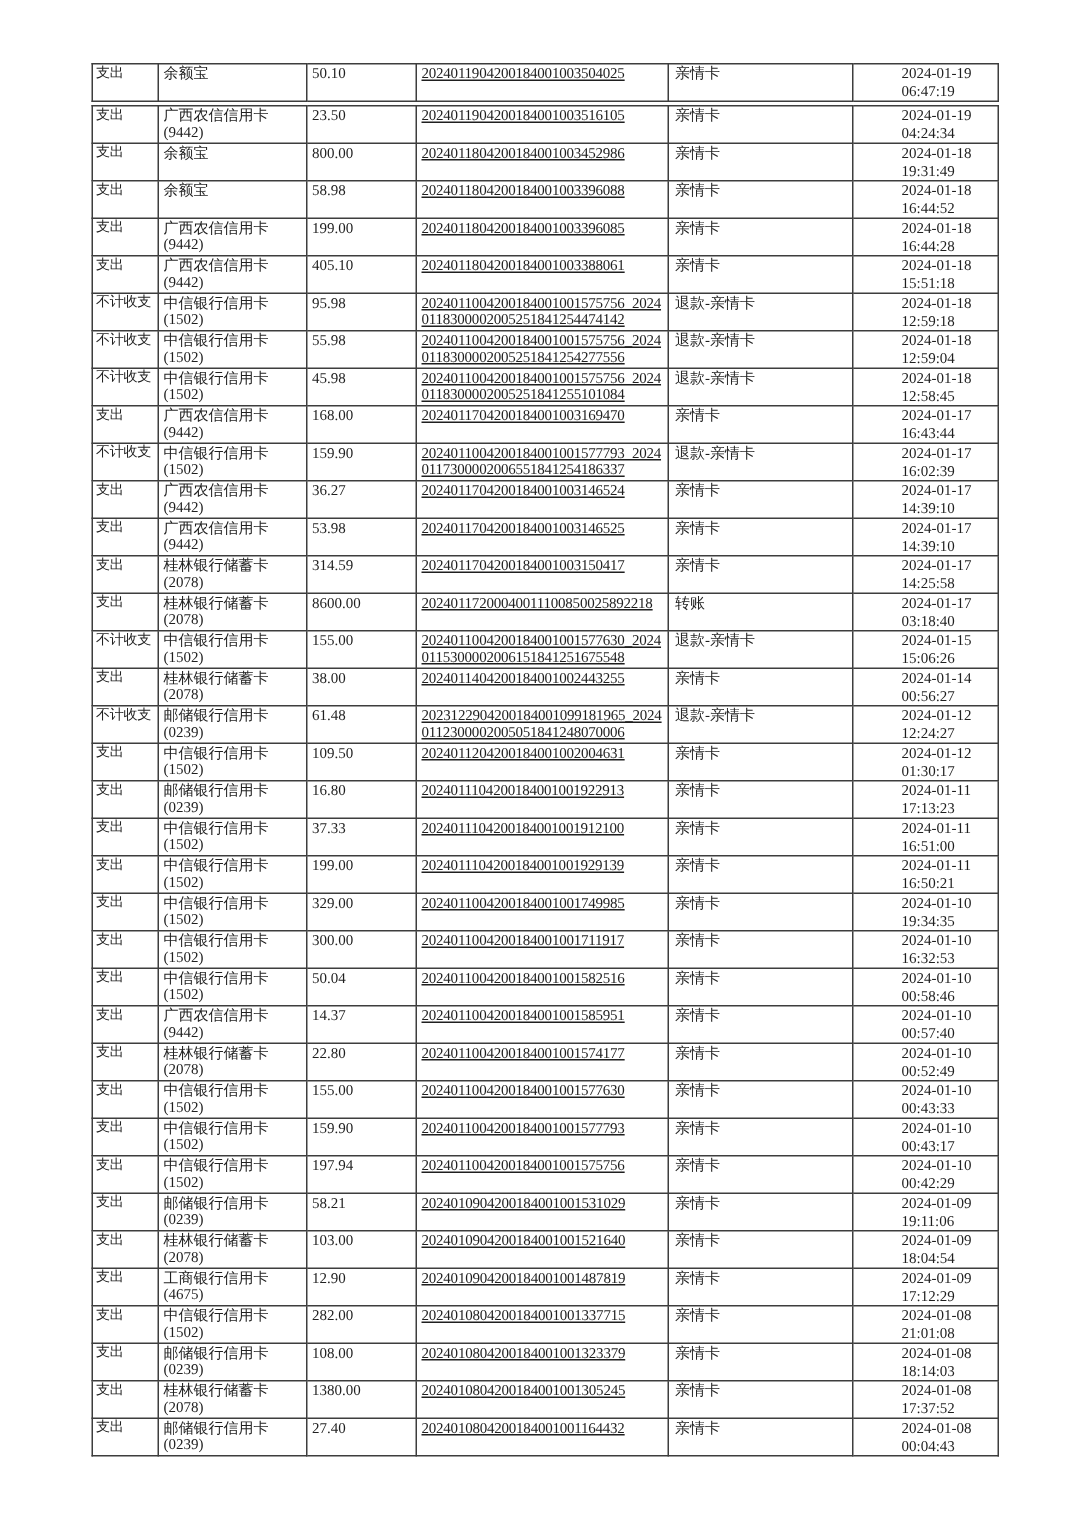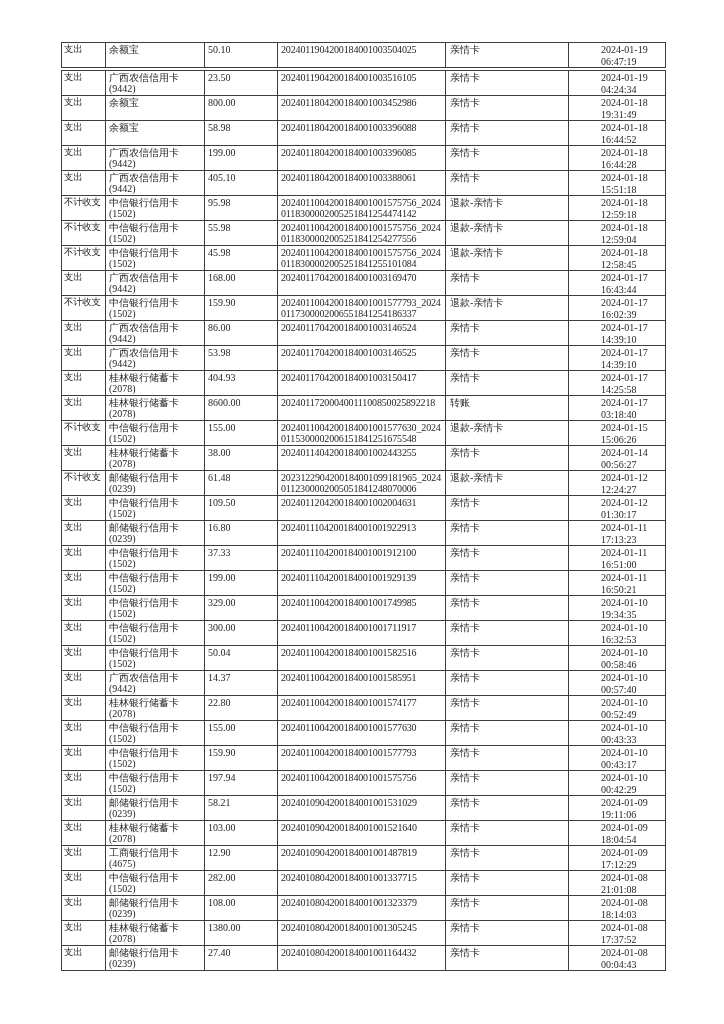--- a/index.html
+++ b/index.html
@@ -26,21 +26,21 @@
     font-size:10px;
     line-height:11px;
     overflow:hidden;
     word-break:break-all;
   }
   tr{height:24.3px;}
   .c-type{font-size:9.4px;white-space:nowrap;padding-left:2px;padding-right:0;letter-spacing:-0.2px;}
   .c-account{font-size:10px;font-family:Liberation Serif, serif;}
   .acct-name,.acct-no{line-height:11px;}
   .c-amount{font-size:10px;font-family:Liberation Serif, serif;}
-  .c-txn{font-size:10px;letter-spacing:-0.15px;}
+  .c-txn{font-size:10px;letter-spacing:-0.15px;text-decoration:underline;}
   .c-method{font-size:10px;padding-left:4px;}
   .c-datetime{font-size:10px;padding-left:32px;}
   .dt-date,.dt-time{line-height:11.5px;white-space:nowrap;}
 </style>
 </head>
 <body>
 
 <div class="page">
   <div class="tables">
 
@@ -230,21 +230,21 @@
       <div class="dt-time">16:02:39</div>
     </td>
   </tr>
 
   <tr>
     <td class="c-type">支出</td>
     <td class="c-account">
       <div class="acct-name">广西农信信用卡</div>
       <div class="acct-no">(9442)</div>
     </td>
-    <td class="c-amount">86.00</td>
+    <td class="c-amount">36.27</td>
     <td class="c-txn">2024011704200184001003146524</td>
     <td class="c-method">亲情卡</td>
     <td class="c-datetime">
       <div class="dt-date">2024-01-17</div>
       <div class="dt-time">14:39:10</div>
     </td>
   </tr>
 
   <tr>
     <td class="c-type">支出</td>
@@ -260,21 +260,21 @@
       <div class="dt-time">14:39:10</div>
     </td>
   </tr>
 
   <tr>
     <td class="c-type">支出</td>
     <td class="c-account">
       <div class="acct-name">桂林银行储蓄卡</div>
       <div class="acct-no">(2078)</div>
     </td>
-    <td class="c-amount">404.93</td>
+    <td class="c-amount">314.59</td>
     <td class="c-txn">2024011704200184001003150417</td>
     <td class="c-method">亲情卡</td>
     <td class="c-datetime">
       <div class="dt-date">2024-01-17</div>
       <div class="dt-time">14:25:58</div>
     </td>
   </tr>
 
   <tr>
     <td class="c-type">支出</td>

